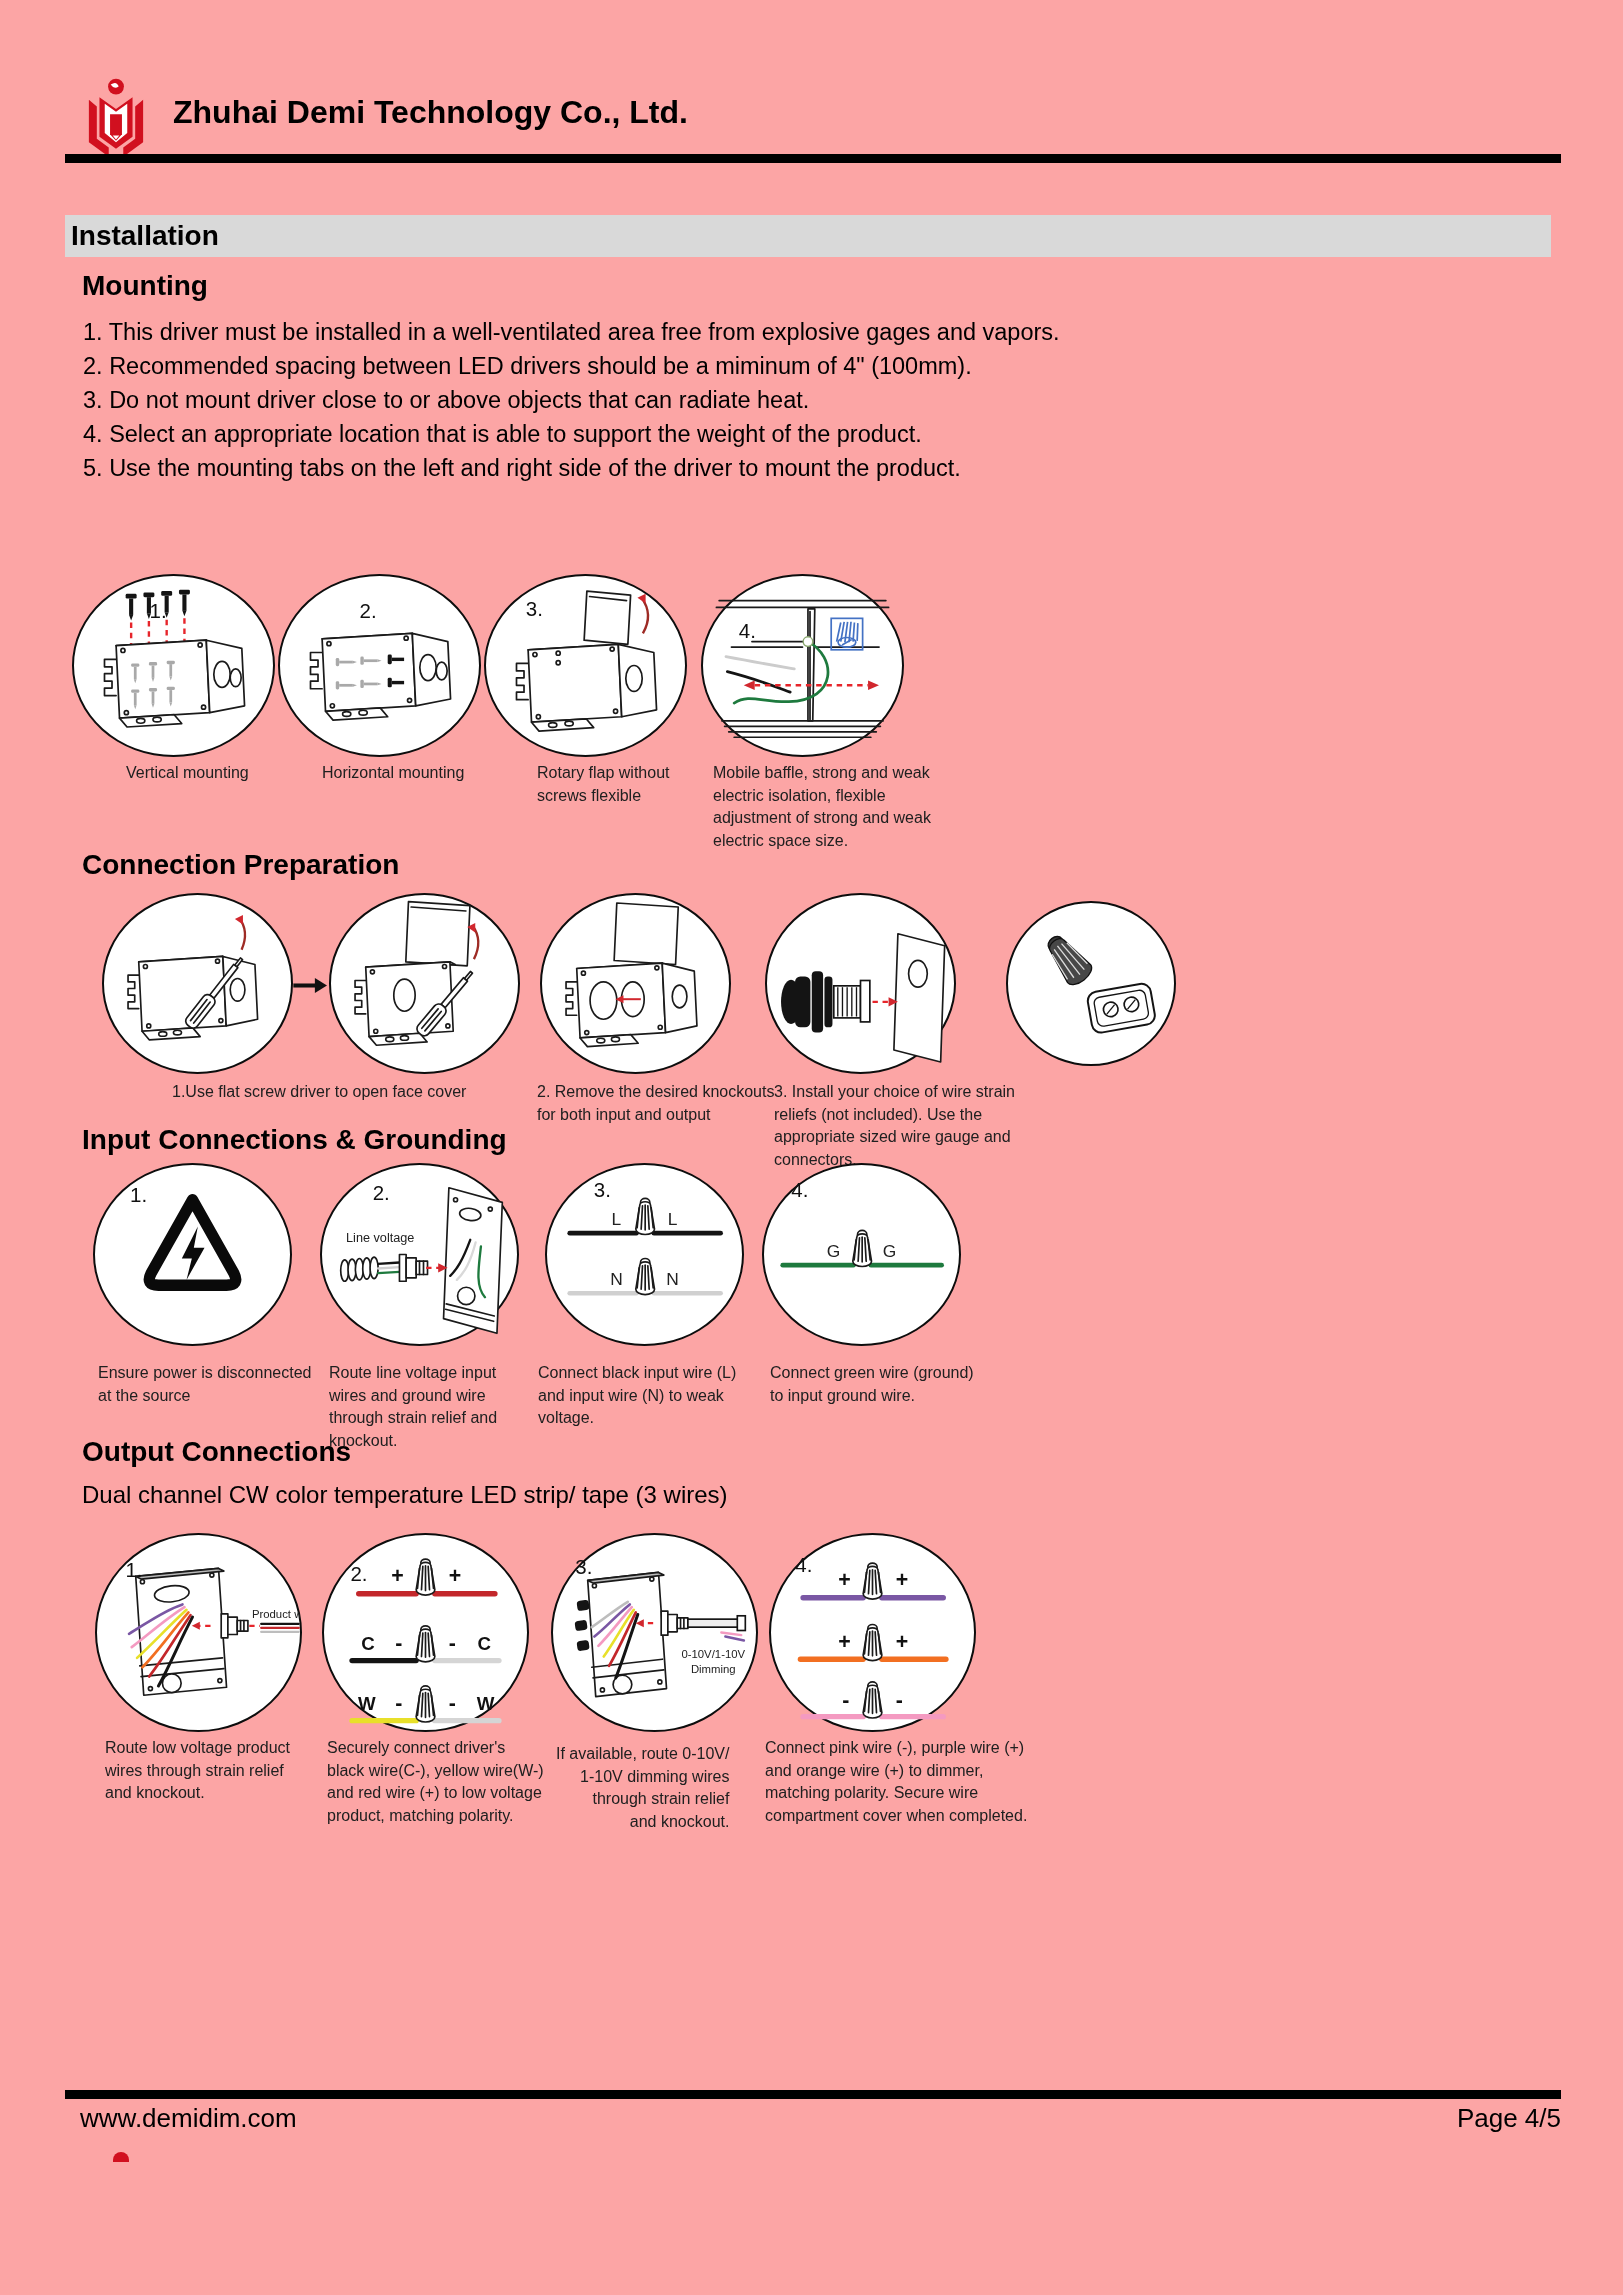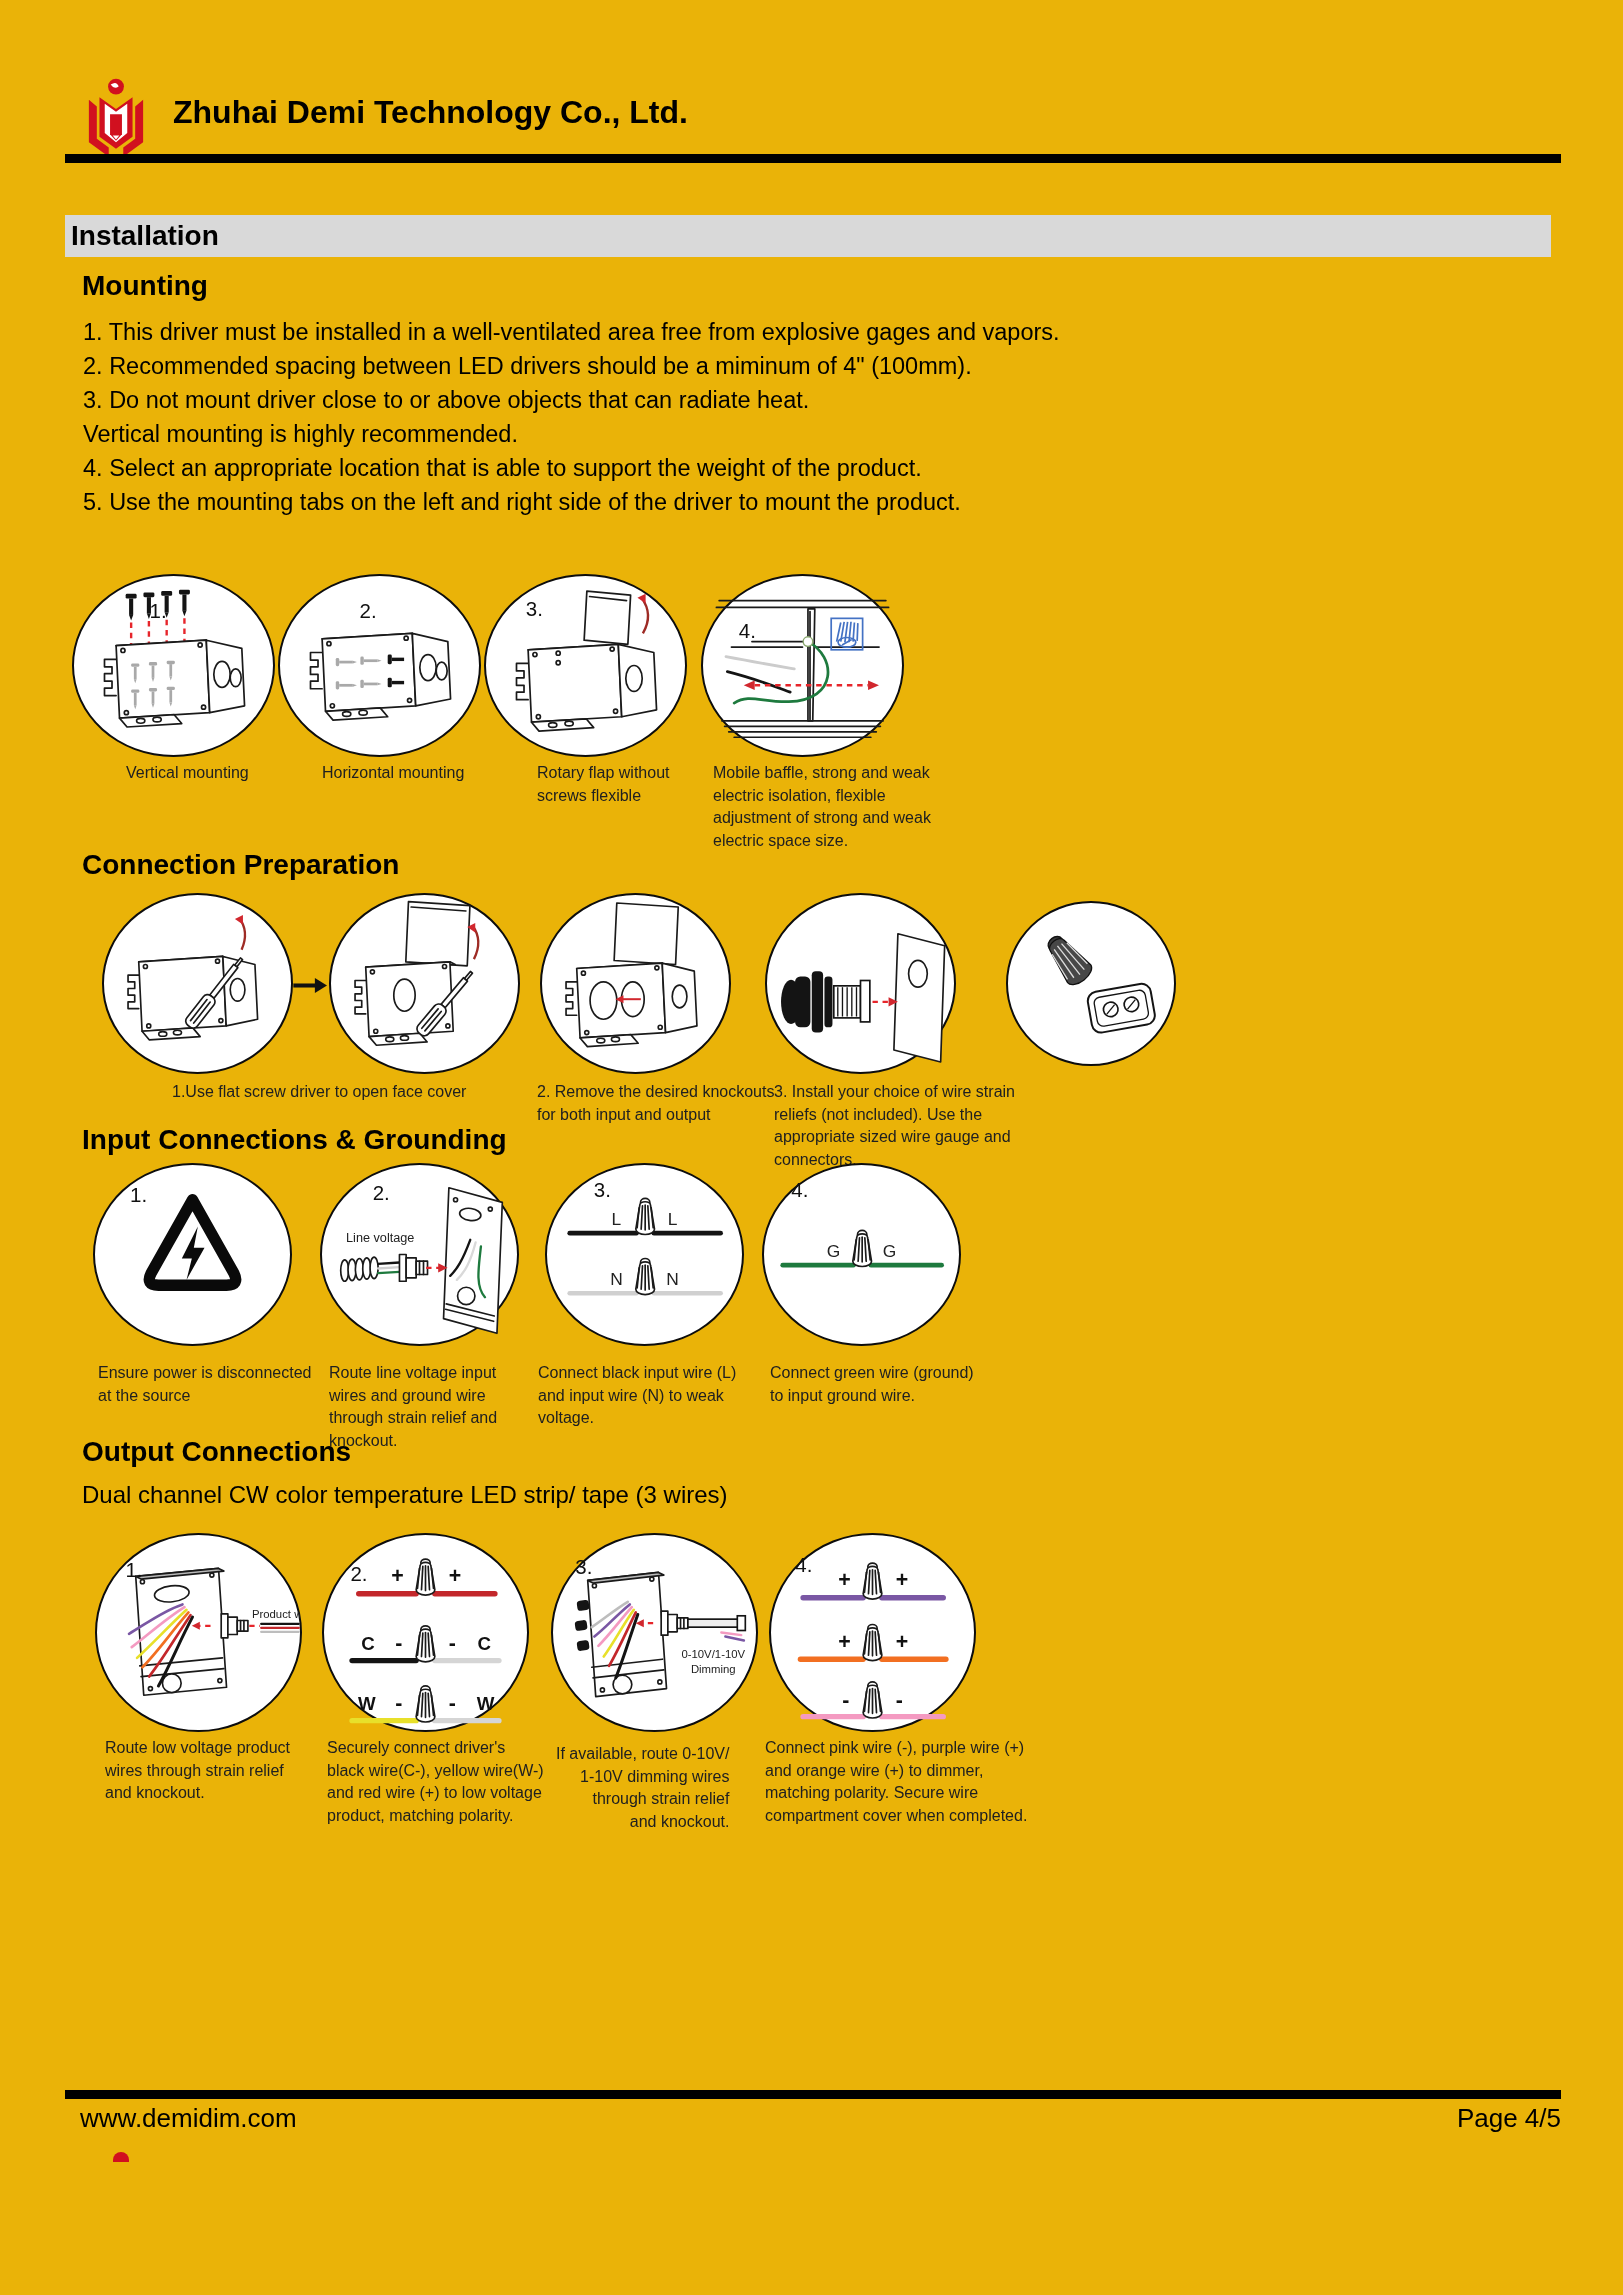--- a/index.html
+++ b/index.html
@@ -1,16 +1,16 @@
 <!DOCTYPE html>
 <html style="font-size:11px"><head>
 <meta charset="utf-8">
 <style>
   html,body{margin:0;padding:0;background:#ffffff;}
-  .page{position:relative;width:1623px;height:2295px;background:#eab308;overflow:hidden;
+  .page{position:relative;width:1623px;height:2295px;background:#fca5a5;overflow:hidden;
         font-family:"Liberation Sans", sans-serif;color:#000;}
 
   
   .logo{position:absolute;left:76px;top:76px;width:80px;height:86px;}
   .company{position:absolute;left:173px;top:94px;font-size:32px;font-weight:bold;letter-spacing:0px;}
   .rule{position:absolute;left:65px;width:1496px;height:8.9px;background:#000;}
   .rule-top{top:154px;}
   .rule-bottom{top:2090px;}
 
   
@@ -68,21 +68,20 @@
   <div class="company">Zhuhai Demi Technology Co., Ltd.</div>
   <div class="rule rule-top"></div>
 
   <div class="bar-installation">Installation</div>
   <div class="h2" style="top:270px;">Mounting</div>
 
   <div class="instructions">
     <div class="bline">1. This driver must be installed in a well-ventilated area free from explosive gages and vapors.</div>
     <div class="bline">2. Recommended spacing between LED drivers should be a miminum of 4" (100mm).</div>
     <div class="bline">3. Do not mount driver close to or above objects that can radiate heat.</div>
-    <div class="bline">Vertical mounting is highly recommended.</div>
     <div class="bline">4. Select an appropriate location that is able to support the weight of the product.</div>
     <div class="bline">5. Use the mounting tabs on the left and right side of the driver to mount the product.</div>
   </div>
 
   <div class="fig" style="left:72px;top:574px;width:203px;height:183px;">
     <span class="fig-num" style="left:38%;top:13%;">1.</span>
     <svg viewBox="0 0 280 262">
       <g class="dk">
         <g transform="translate(78,26)">
             <rect x="-8" y="0" width="16" height="7" rx="2"></rect>

